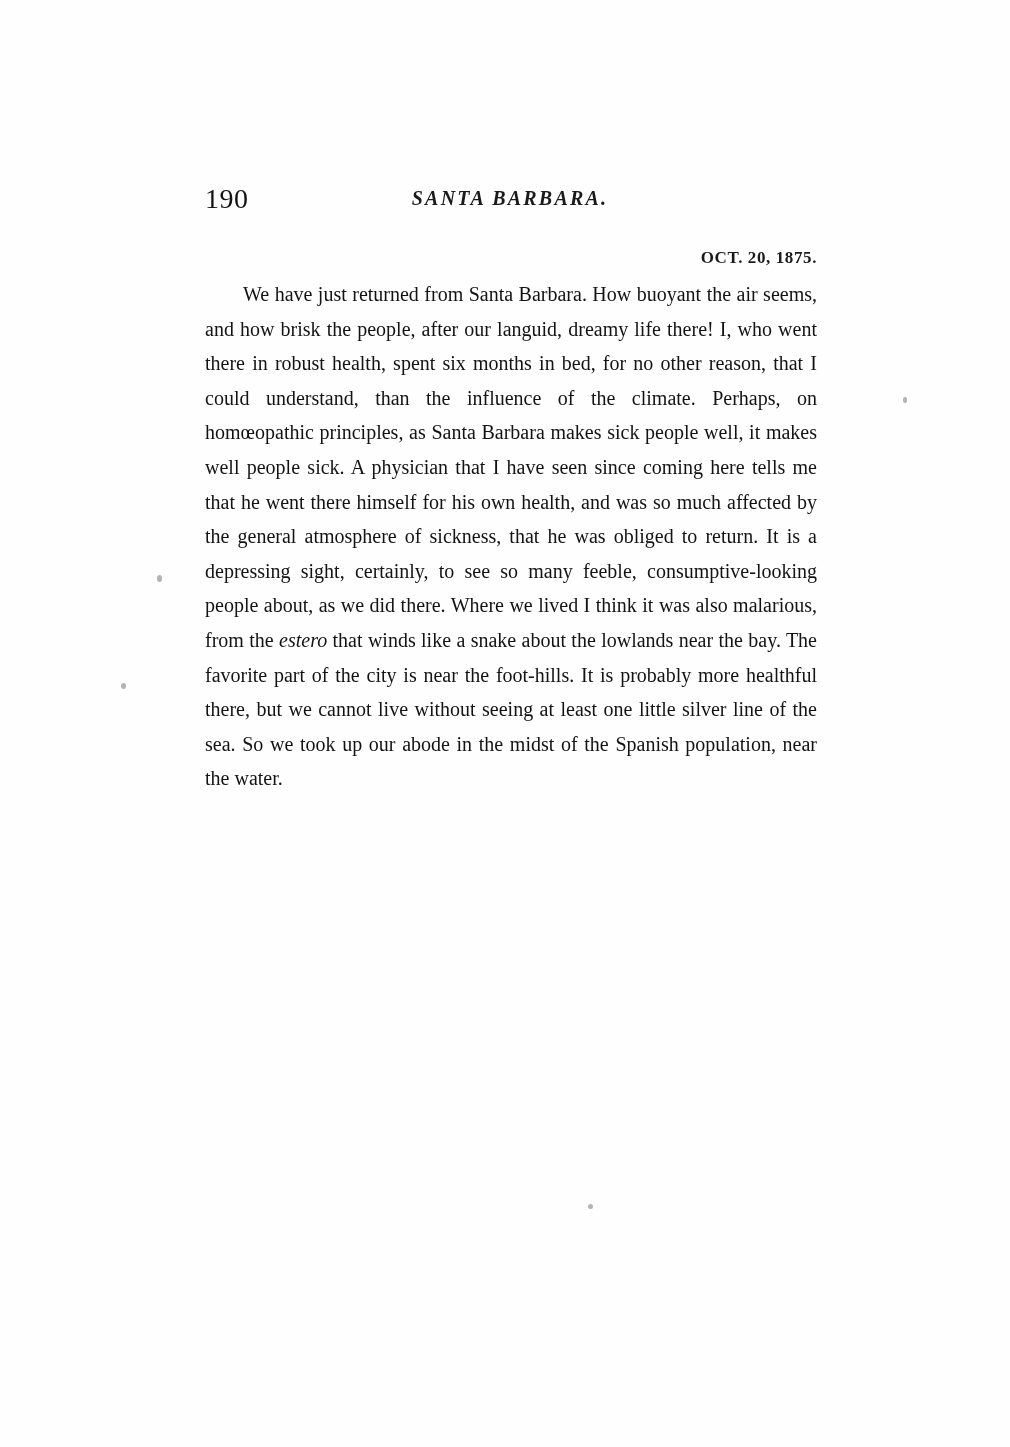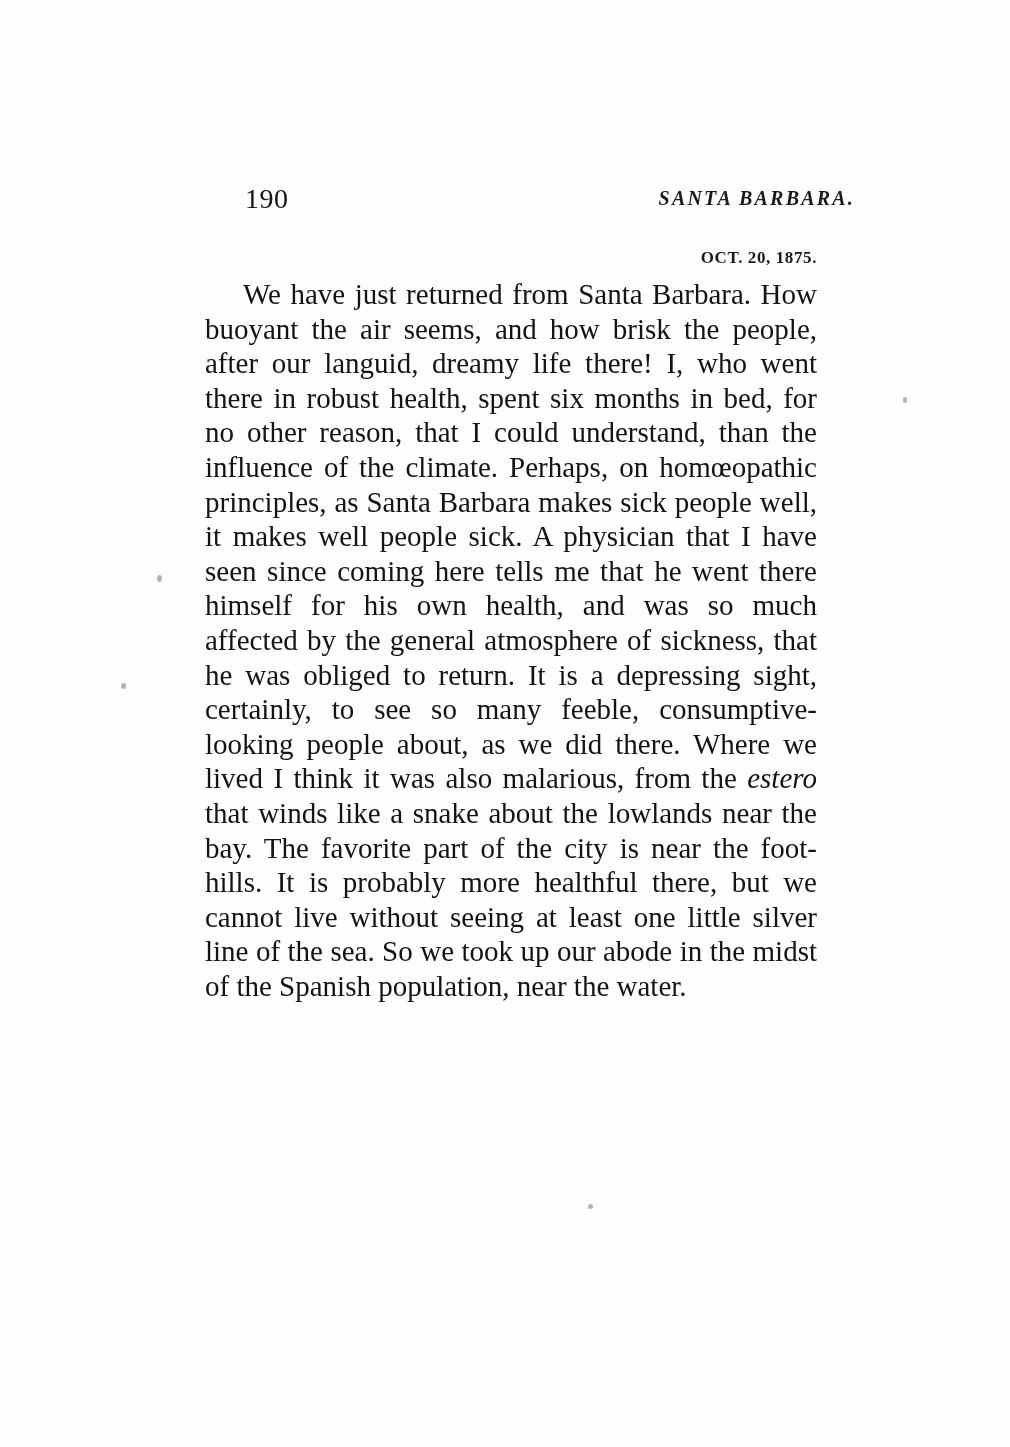--- a/index.html
+++ b/index.html
@@ -25,36 +25,35 @@
     background: #fefefe;
   }
 
   
   .running-head {
     position: absolute;
     left: 205px;
     top: 183px;
     width: 610px;
     height: 34px;
-    margin-left: 40px;
   }
   .folio {
     position: absolute;
     left: 0;
     top: 0;
     font-size: 28px;
     letter-spacing: 0.5px;
     color: #141414;
   }
   .head-title {
     position: absolute;
     left: 0;
     top: 4px;
     width: 610px;
-    text-align: right;
+    text-align: center;
     font-family: "Liberation Serif", serif;
     font-style: italic;
     font-weight: bold;
     font-size: 20px;
     letter-spacing: 2.2px;
     color: #1a1a1a;
   }
 
   
   .dateline {
@@ -69,21 +68,21 @@
 
   
   .body-text {
     position: absolute;
     left: 205px;
     top: 277px;
     width: 612px;
   }
   .para {
     margin: 0;
-    font-size: 29px;
+    font-size: 20px;
     line-height: 34.6px;
     text-align: justify;
     text-indent: 38px;
     color: #131313;
     -webkit-hyphens: none;
     hyphens: none;
   }
   .para + .para { margin-top: 0px; }
   .para i { font-style: italic; }
 

